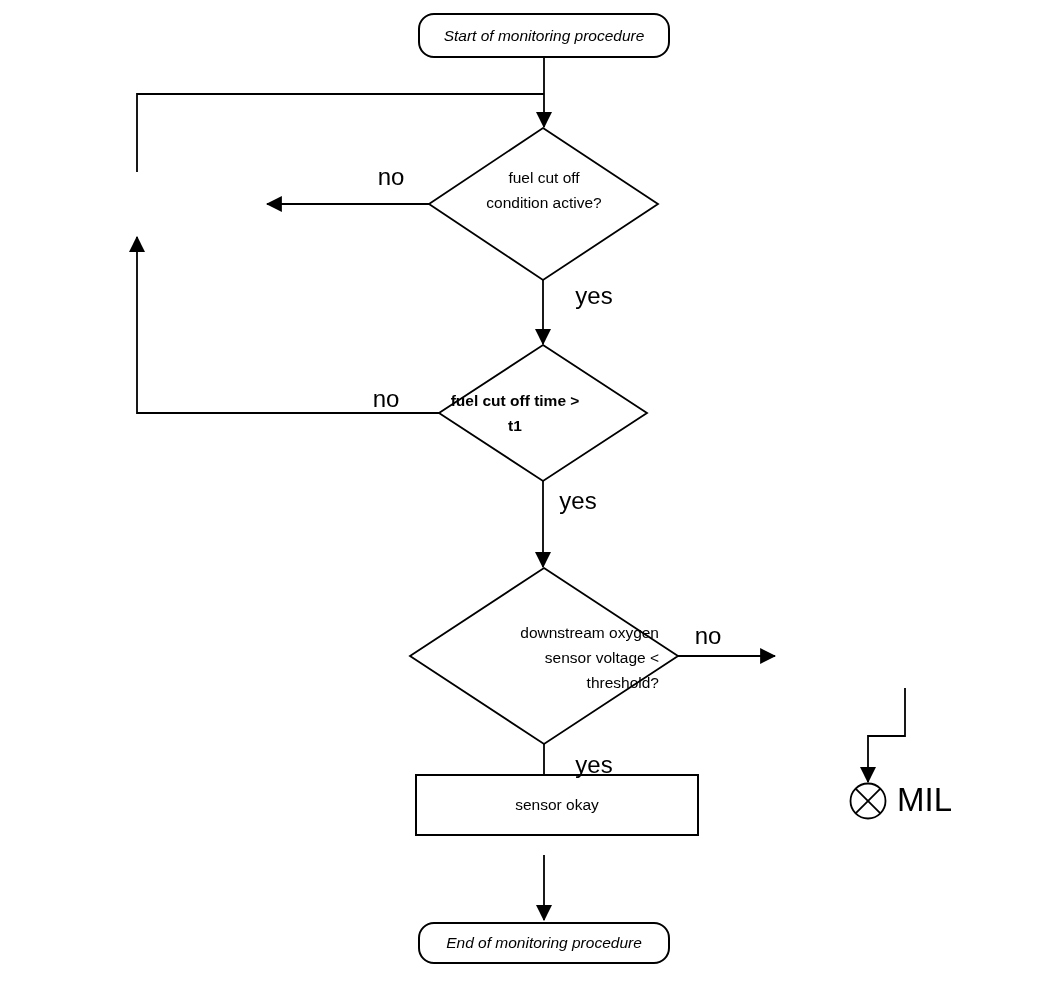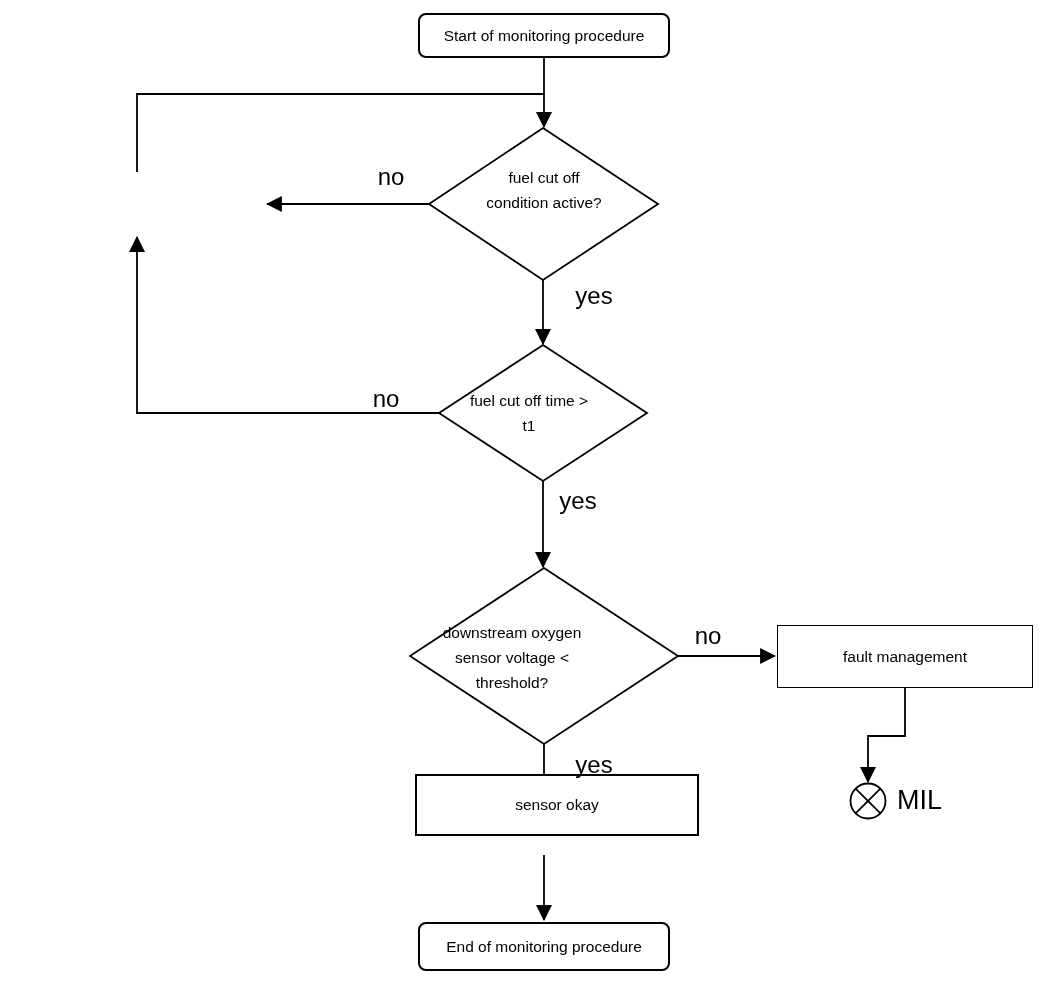--- a/index.html
+++ b/index.html
@@ -28,42 +28,43 @@
     border: 2px solid #000000;
     display: flex;
     align-items: center;
     justify-content: center;
     text-align: center;
     font-size: 15.5px;
     line-height: 24px;
     white-space: pre-line;
   }
   .node.terminator {
-    border-radius: 8px;
+    border-radius: 16px;
+    font-style: italic;
   }
   .node.thin {
     border-width: 1px;
   }
   .dtext {
     position: absolute;
     transform: translate(-50%, -50%);
     text-align: center;
     font-size: 15.5px;
     line-height: 25px;
     white-space: pre-line;
   }
   .elabel {
     position: absolute;
     transform: translate(-50%, -50%);
     font-size: 24px;
   }
   .mil-label {
     position: absolute;
     transform: translate(0, -50%);
-    font-size: 27px;
+    font-size: 33px;
   }
 </style>
 </head>
 <body>
 
 <div class="canvas">
 
   <svg class="layer" width="1056" height="982" viewBox="0 0 1056 982">
     <defs>
       <marker id="ah" viewBox="0 0 10 10" refX="9.3" refY="5" markerWidth="16" markerHeight="16" orient="auto" markerUnits="userSpaceOnUse">
@@ -93,33 +94,32 @@
     <g stroke="#000000" stroke-width="1.8" fill="#ffffff">
       <circle cx="868" cy="801" r="17.5"></circle>
       <line x1="855.6" y1="788.6" x2="880.4" y2="813.4"></line>
       <line x1="880.4" y1="788.6" x2="855.6" y2="813.4"></line>
     </g>
   </svg>
 
   <div class="node terminator" style="left:418px; top:13px; width:252px; height:45px;">Start of monitoring procedure</div>
 
 
-  <div class="node thin" style="left:777px; top:625px; width:256px; height:63px;">fault management</div>
 
   <div class="node" style="left:415px; top:774px; width:284px; height:62px;">sensor okay</div>
 
-  <div class="node terminator" style="left:418px; top:922px; width:252px; height:49px;">End of monitoring procedure</div>
+  <div class="node terminator" style="left:418px; top:922px; width:252px; height:42px;">End of monitoring procedure</div>
 
   <div class="dtext" style="left:544px; top:190px; width:210px;">fuel cut off
 condition active?</div>
 
-  <div class="dtext" style="left:529px; top:413px; width:210px;">fuel cut off time &gt;
+  <div class="dtext" style="left:515px; top:413px; width:210px;font-weight:bold;">fuel cut off time &gt;
 t1</div>
 
-  <div class="dtext" style="left:512px; top:657px; width:230px;">downstream oxygen
+  <div class="dtext" style="left:544px; top:657px; width:230px;text-align:right;">downstream oxygen
 sensor voltage &lt;
 threshold?</div>
 
   <div class="elabel" style="left:391px; top:177px;">no</div>
 
   <div class="elabel" style="left:594px; top:296px;">yes</div>
 
   <div class="elabel" style="left:386px; top:399px;">no</div>
 
   <div class="elabel" style="left:578px; top:501px;">yes</div>

